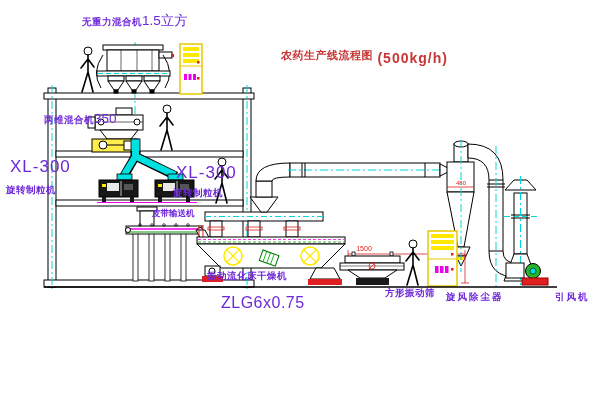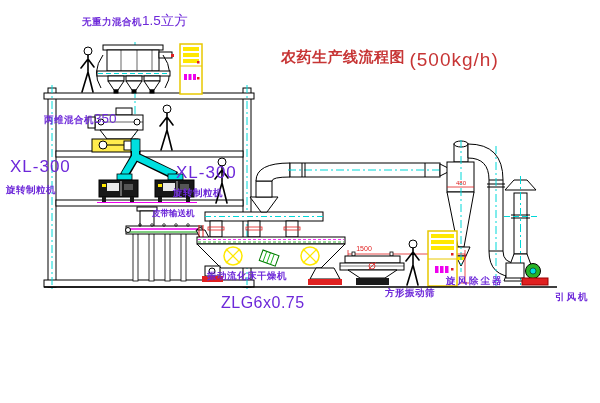--- a/index.html
+++ b/index.html
@@ -5,22 +5,22 @@
   html,body{margin:0;padding:0;background:#fff;}
   .canvas{position:relative;width:600px;height:403px;background:#fff;overflow:hidden;
           font-family:"Liberation Sans","DejaVu Sans",sans-serif;}
   .canvas svg{position:absolute;left:0;top:0;}
   .lbl{position:absolute;color:#6d28d9;white-space:nowrap;line-height:1;}
   .lbl-zh-sm{font-size:9.5px;font-weight:bold;letter-spacing:0.5px;}
   .lbl-zh-xs{font-size:8.5px;font-weight:bold;}
   .lbl-model{font-size:16px;letter-spacing:0.5px;}
   .lbl-model-lg{font-size:17px;letter-spacing:1px;}
   .title{position:absolute;left:281px;top:48px;color:#c73535;white-space:nowrap;}
-  .title .zh{font-size:15px;font-weight:bold;letter-spacing:0.5px;vertical-align:4px;}
-  .title .cap{font-size:19px;font-weight:400;letter-spacing:1px;}
+  .title .zh{font-size:11px;font-weight:bold;letter-spacing:0.5px;vertical-align:4px;}
+  .title .cap{font-size:14px;font-weight:700;letter-spacing:1px;}
   .mix-lbl .sz{font-size:13.5px;}
   .sp2{letter-spacing:2px;}
 </style>
 </head>
 <body>
 
 <div class="canvas">
 
 <svg width="600" height="403" viewBox="0 0 600 403">
   <defs>
@@ -303,16 +303,16 @@
 <div class="lbl lbl-model-lg" style="left:176px;top:164px;">XL-300</div>
 <div class="lbl lbl-zh-sm" style="left:173px;top:188px;">旋转制粒机</div>
 
 <div class="lbl lbl-zh-xs" style="left:152px;top:209px;">皮带输送机</div>
 
 <div class="lbl lbl-zh-sm" style="left:207px;top:271px;">振动流化床干燥机</div>
 <div class="lbl lbl-model" style="left:221px;top:295px;">ZLG6x0.75</div>
 
 <div class="lbl lbl-zh-sm" style="left:341px;top:288px;margin-left:44px;">方形振动筛</div>
 
-<div class="lbl lbl-zh-sm sp2" style="left:446px;top:276px;">旋风除尘器</div>
+<div class="lbl lbl-zh-sm sp2" style="left:446px;top:292px;">旋风除尘器</div>
 <div class="lbl lbl-zh-sm sp2" style="left:555px;top:292px;">引风机</div>
 
 </div>
 
 </body></html>

